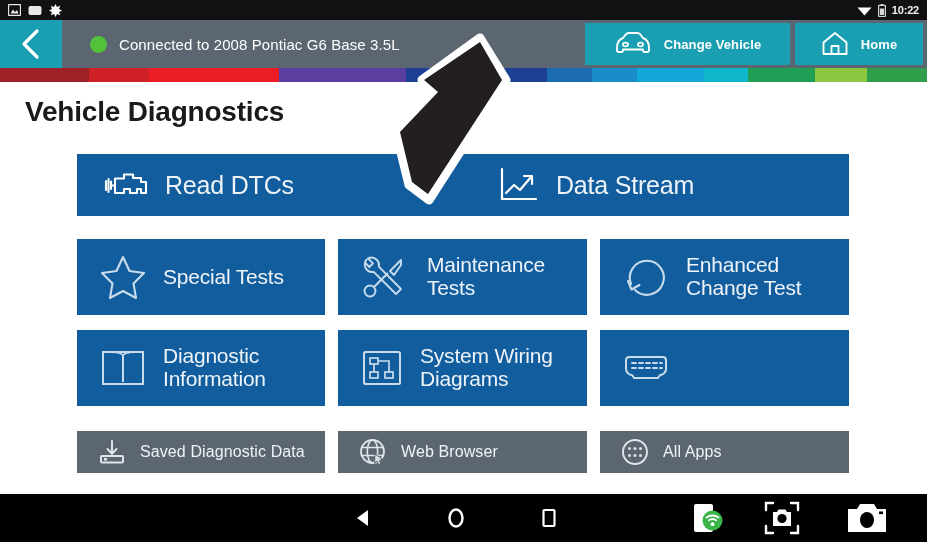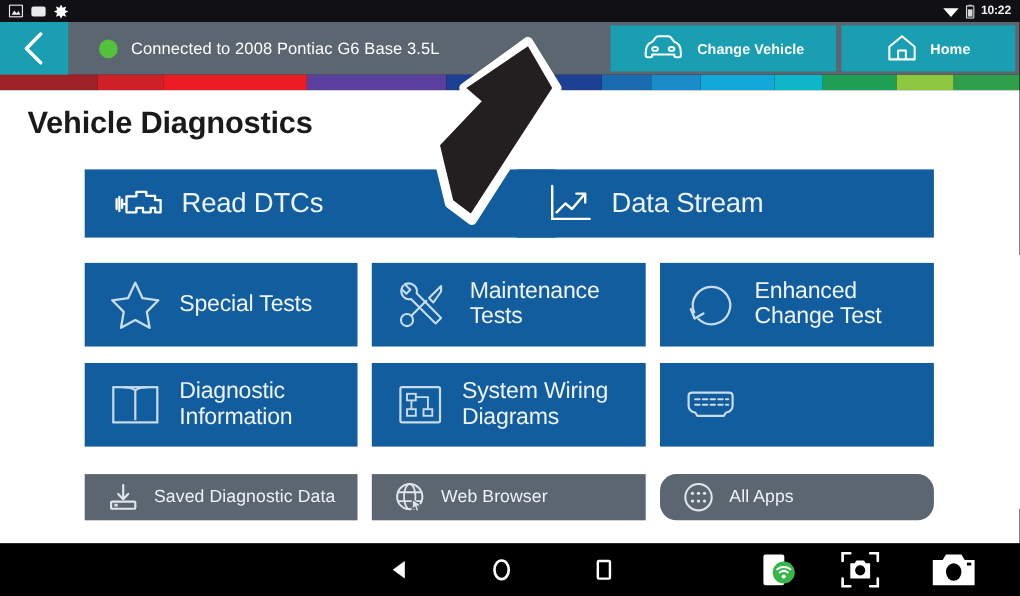--- a/index.html
+++ b/index.html
@@ -55,21 +55,21 @@
     color: #ffffff; font-size: 15px; letter-spacing: 0.1px;
     white-space: nowrap;
   }
   .hdr-btn {
     background: #199fb1;
     display: flex; align-items: center; justify-content: center;
     gap: 12px; flex: 0 0 auto;
     margin: 3px 0 3px 0;
   }
   .hdr-btn.change { width: 205px; margin-right: 5px; }
-  .hdr-btn.home { width: 158px; margin-right: 4px; text-align: right; }
+  .hdr-btn.home { width: 128px; margin-right: 4px; text-align: right; }
   .hdr-btn .lbl {
     color: #fff; font-size: 13px; font-weight: bold;
     letter-spacing: 0.1px;
   }
 
   
   .rainbow {
     position: absolute; top: 68px; left: 0;
     width: 927px; height: 14px;
     display: flex;
@@ -322,21 +322,21 @@
           <svg width="30" height="30" viewBox="0 0 30 30">
             <circle cx="14.5" cy="14.5" r="11.5" fill="none" stroke="#dfe5ea" stroke-width="1.8"></circle>
             <ellipse cx="14.5" cy="14.5" rx="5.2" ry="11.5" fill="none" stroke="#dfe5ea" stroke-width="1.6"></ellipse>
             <path d="M3.4 10.5 L25.6 10.5 M3.4 18.5 L25.6 18.5" stroke="#dfe5ea" stroke-width="1.6"></path>
             <path d="M17 17 L25 22.5 L21.3 23.2 L22.7 27 L20.5 27.8 L19.1 24 L16.6 26.4 Z" fill="#dfe5ea" stroke="#5b6670" stroke-width="1"></path>
           </svg>
         </span>
         <span class="tlbl">Web Browser</span>
       </div>
 
-      <div class="tile gray" style="left:600px; top:349px; width:249px; height:42px; gap:13px; padding-left:20px;border-radius:15px;">
+      <div class="tile gray" style="left:600px; top:349px; width:249px; height:42px; gap:13px; padding-left:20px;">
         <span class="ico">
           <svg width="30" height="30" viewBox="0 0 30 30">
             <circle cx="15" cy="15" r="12" fill="none" stroke="#dfe5ea" stroke-width="1.9"></circle>
             <g fill="#dfe5ea">
               <circle cx="9.5" cy="11.5" r="1.5"></circle>
                 <circle cx="15" cy="11.5" r="1.5"></circle>
                 <circle cx="20.5" cy="11.5" r="1.5"></circle>
               <circle cx="9.5" cy="18.5" r="1.5"></circle>
                 <circle cx="15" cy="18.5" r="1.5"></circle>
                 <circle cx="20.5" cy="18.5" r="1.5"></circle>

